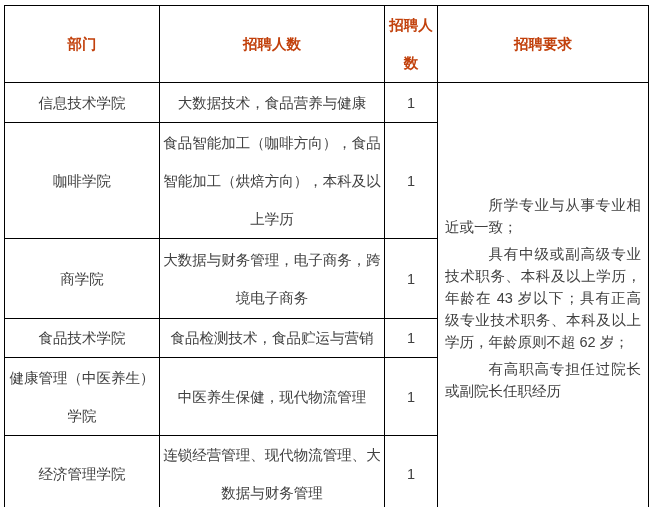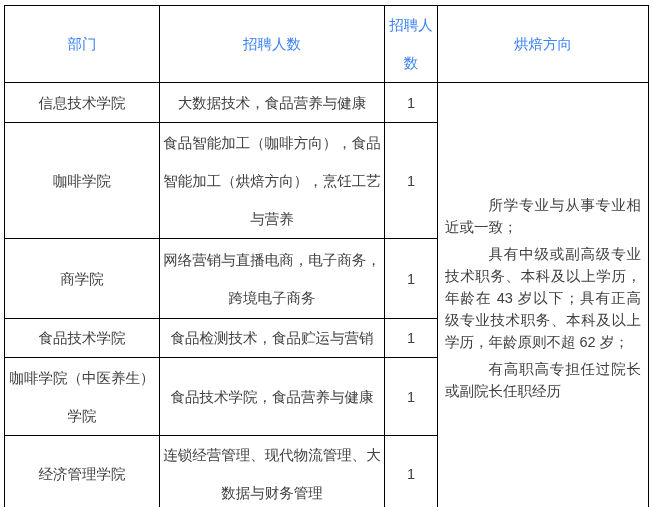--- a/index.html
+++ b/index.html
@@ -29,22 +29,22 @@
     vertical-align: middle;
     text-align: center;
     font-size: 14.5px;
     color: #404040;
     line-height: 38px;
     padding: 0 2px;
     overflow: hidden;
     word-break: break-all;
   }
   table.recruit th {
-    font-weight: normal;
-    color: #3b82f6;
+    font-weight: bold;
+    color: #c2410c;
   }
   col.c-dept  { width: 155px; }
   col.c-major { width: 225px; }
   col.c-count { width: 53px; }
   col.c-req   { width: 211px; }
   th.count-h  { padding: 0 6px; }
   td.req-cell {
     border-bottom: 1.5px dashed #c9c9c9;
     text-align: justify;
     padding: 0 5px;
@@ -65,50 +65,50 @@
       <col class="c-dept">
         <col class="c-major">
         <col class="c-count">
         <col class="c-req">
     </colgroup>
     <tbody>
         <tr style="height:72px;">
       <th>部门</th>
       <th>招聘人数</th>
       <th class="count-h">招聘人数</th>
-      <th>烘焙方向</th>
+      <th>招聘要求</th>
     </tr>
     <tr style="height:40px;">
       <td>信息技术学院</td>
       <td>大数据技术，食品营养与健康</td>
       <td>1</td>
       <td class="req-cell" rowspan="6">
         <p>所学专业与从事专业相近或一致；</p>
         <p>具有中级或副高级专业技术职务、本科及以上学历，年龄在 43 岁以下；具有正高级专业技术职务、本科及以上学历，年龄原则不超 62 岁；</p>
         <p>有高职高专担任过院长或副院长任职经历</p>
       </td>
     </tr>
     <tr style="height:116px;">
       <td>咖啡学院</td>
-      <td>食品智能加工（咖啡方向），食品智能加工（烘焙方向），烹饪工艺与营养</td>
+      <td>食品智能加工（咖啡方向），食品智能加工（烘焙方向），本科及以上学历</td>
       <td>1</td>
     </tr>
     <tr style="height:80px;">
       <td>商学院</td>
-      <td>网络营销与直播电商，电子商务，跨境电子商务</td>
+      <td>大数据与财务管理，电子商务，跨境电子商务</td>
       <td>1</td>
     </tr>
     <tr style="height:39px;">
       <td>食品技术学院</td>
       <td>食品检测技术，食品贮运与营销</td>
       <td>1</td>
     </tr>
     <tr style="height:78px;">
-      <td>咖啡学院（中医养生）学院</td>
-      <td>食品技术学院，食品营养与健康</td>
+      <td>健康管理（中医养生）学院</td>
+      <td>中医养生保健，现代物流管理</td>
       <td>1</td>
     </tr>
     <tr style="height:73px;">
       <td>经济管理学院</td>
       <td>连锁经营管理、现代物流管理、大数据与财务管理</td>
       <td>1</td>
     </tr>
   </tbody>
     </table>
 </div>

